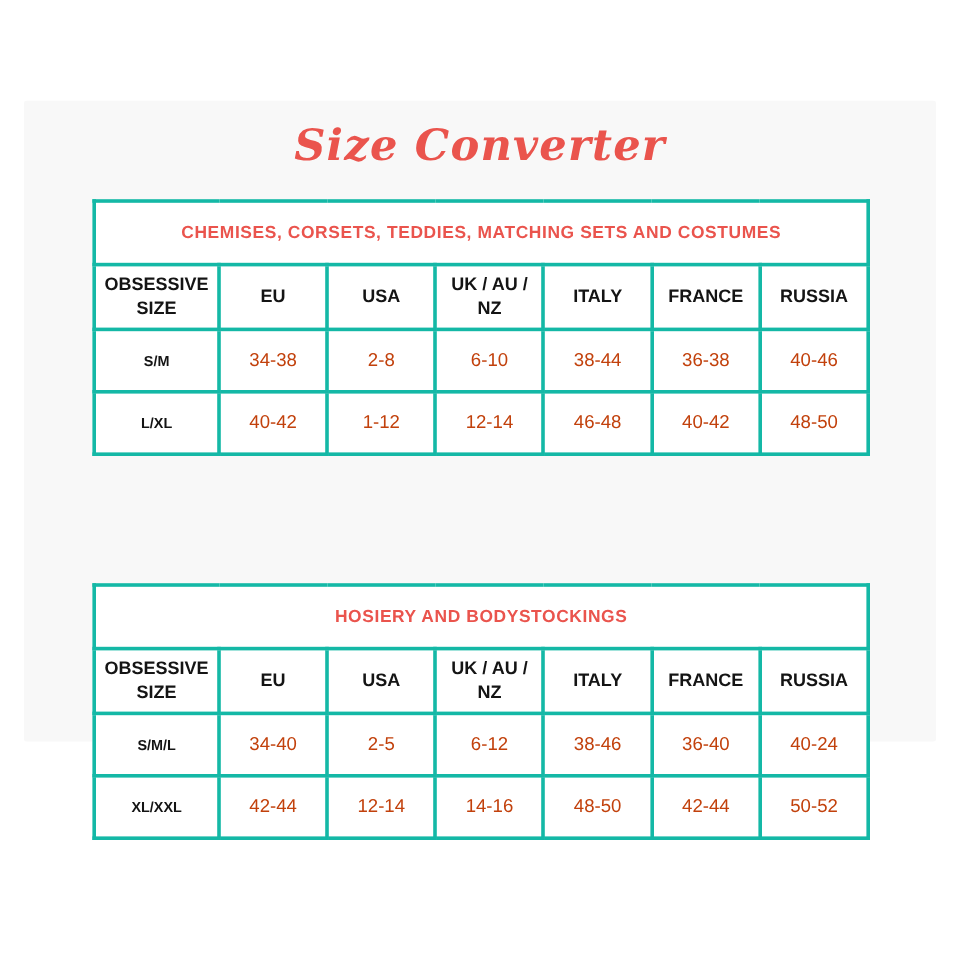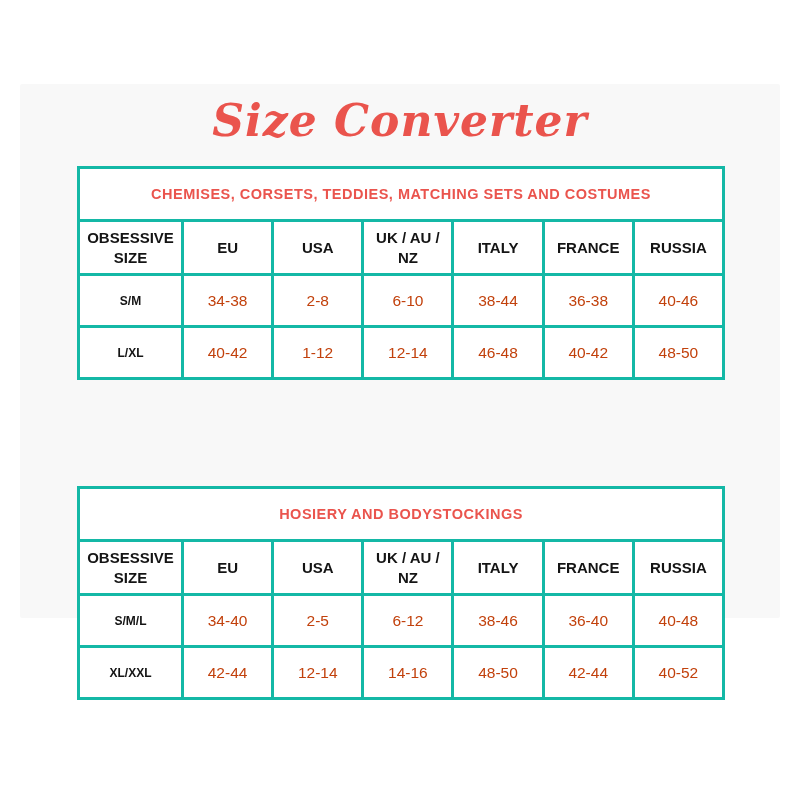--- a/index.html
+++ b/index.html
@@ -28,21 +28,21 @@
     position: absolute;
     left: 0;
     top: 88px;
     width: 800px;
     height: 66px;
     line-height: 66px;
     text-align: center;
     font-family: "DejaVu Serif", serif;
     font-style: italic;
     font-weight: bold;
-    font-size: 44px;
+    font-size: 36px;
     letter-spacing: 1px;
     color: #ea544d;
   }
   .size-table-wrap {
     position: absolute;
     left: 77px;
     width: 648px;
   }
   .size-table-wrap.first  { top: 166px; }
   .size-table-wrap.second { top: 486px; }
@@ -168,28 +168,28 @@
           </tr>
       </thead>
       <tbody>
           <tr>
             <td class="size">S/M/L</td>
             <td class="val">34-40</td>
             <td class="val">2-5</td>
             <td class="val">6-12</td>
             <td class="val">38-46</td>
             <td class="val">36-40</td>
-            <td class="val">40-48</td>
+            <td class="val">40-24</td>
           </tr>
           <tr>
             <td class="size">XL/XXL</td>
             <td class="val">42-44</td>
             <td class="val">12-14</td>
             <td class="val">14-16</td>
             <td class="val">48-50</td>
             <td class="val">42-44</td>
-            <td class="val">40-52</td>
+            <td class="val">50-52</td>
           </tr>
         </tbody>
     </table>
   </div>
 
 </div>
 
 </body></html>

